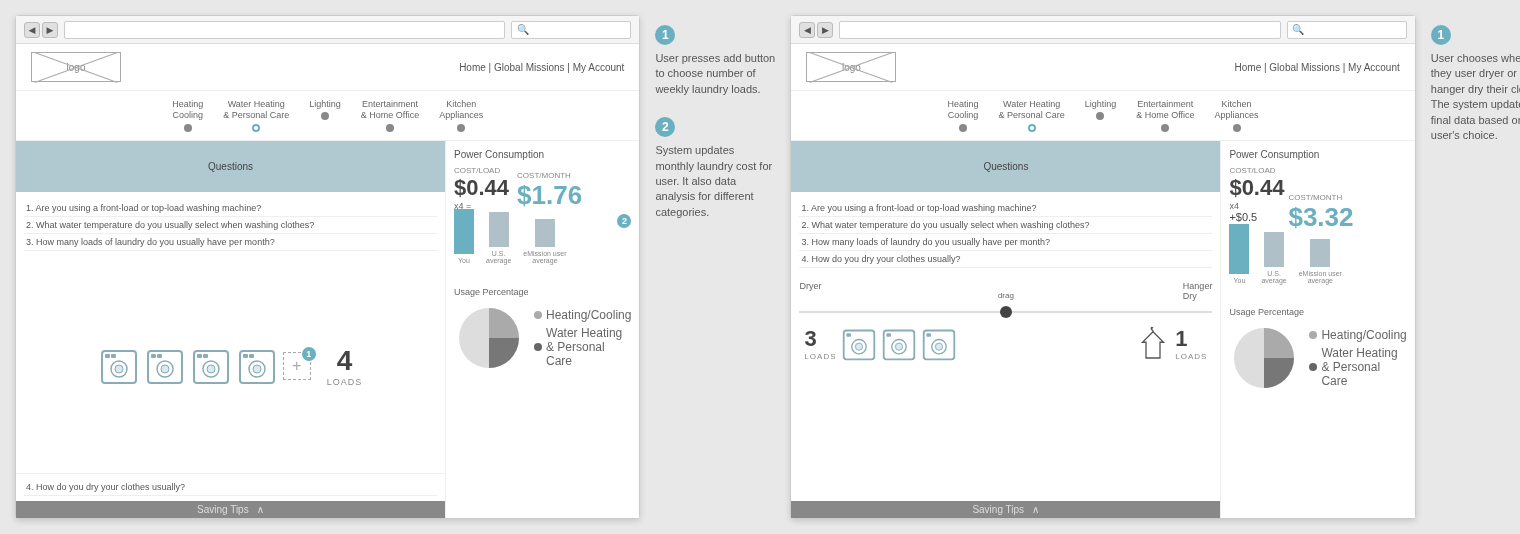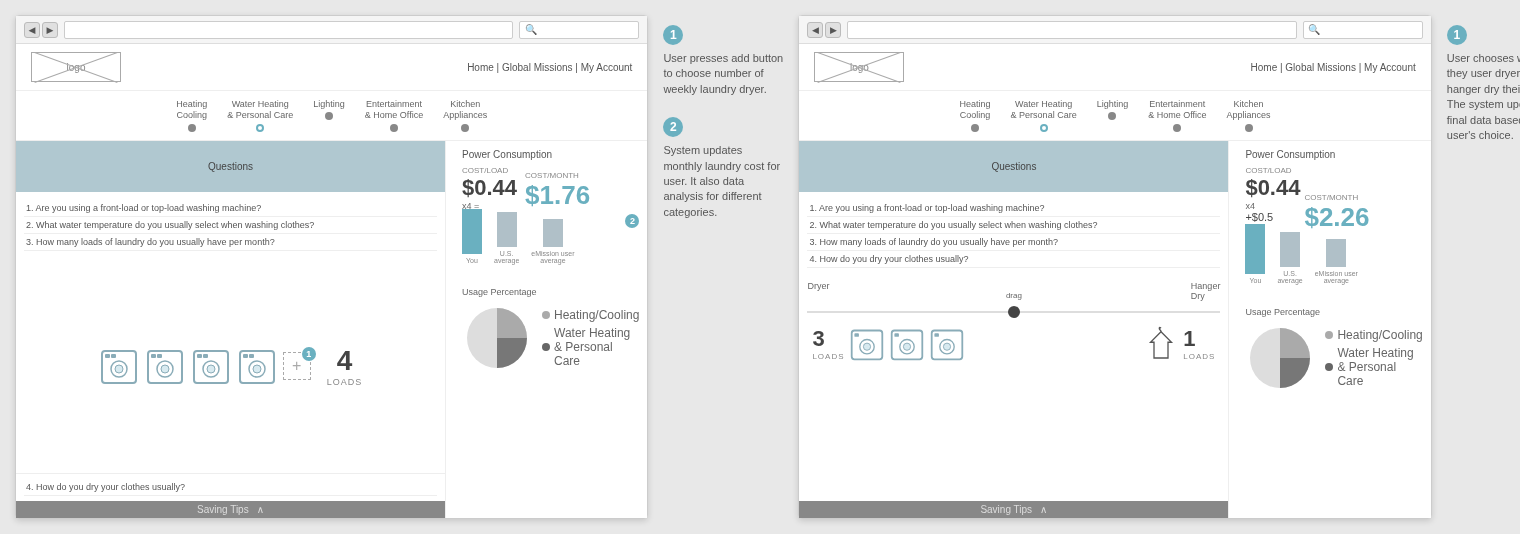--- a/index.html
+++ b/index.html
@@ -311,21 +311,20 @@
       gap: 8px;
     }
 
     
     .power-panel {
       flex: 1;
       display: flex;
       flex-direction: column;
       padding: 8px;
       overflow: hidden;
-      margin-left: 8px;
     }
 
     .power-title {
       font-size: 10px;
       color: #555;
       margin-bottom: 6px;
     }
 
     .cost-display {
       display: flex;
@@ -765,21 +764,21 @@
             </div>
           </div>
         </div>
       </div>
     </div>
   </div>
 
   <div class="annotation-panel">
     <div class="annotation-item">
       <div class="annotation-num">1</div>
-      <div class="annotation-text">User presses add button to choose number of weekly laundry dryer.</div>
+      <div class="annotation-text">User presses add button to choose number of weekly laundry loads.</div>
     </div>
     <div class="annotation-item">
       <div class="annotation-num">2</div>
       <div class="annotation-text">System updates monthly laundry cost for user. It also data analysis for different categories.</div>
     </div>
   </div>
 
   <div class="browser-mockup-2">
     <div class="browser-toolbar">
       <div class="browser-nav-group">
@@ -893,21 +892,21 @@
             <div class="cost-display-2">
               <div class="cost-row-2">
                 <span style="font-size:8px;color:#888;">COST/LOAD</span>
                 <span class="cost-big-2">$0.44</span>
                 <span style="font-size:9px;color:#666;">x4</span>
                 <span class="cost-extra">+$0.5</span>
                 <span style="font-size:9px;color:#666;">x3 =</span>
               </div>
               <div style="display:flex;flex-direction:column;margin-left:4px;">
                 <span style="font-size:8px;color:#888;">COST/MONTH</span>
-                <span class="cost-month-big-2">$2.26</span>
+                <span class="cost-month-big-2">$3.32</span>
               </div>
             </div>
 
             <div class="bar-chart">
               <div class="bar-group">
                 <div class="bar highlighted" style="height:50px;"></div>
                 <div class="bar-label">You</div>
               </div>
               <div class="bar-group">
                 <div class="bar" style="height:35px;"></div>

